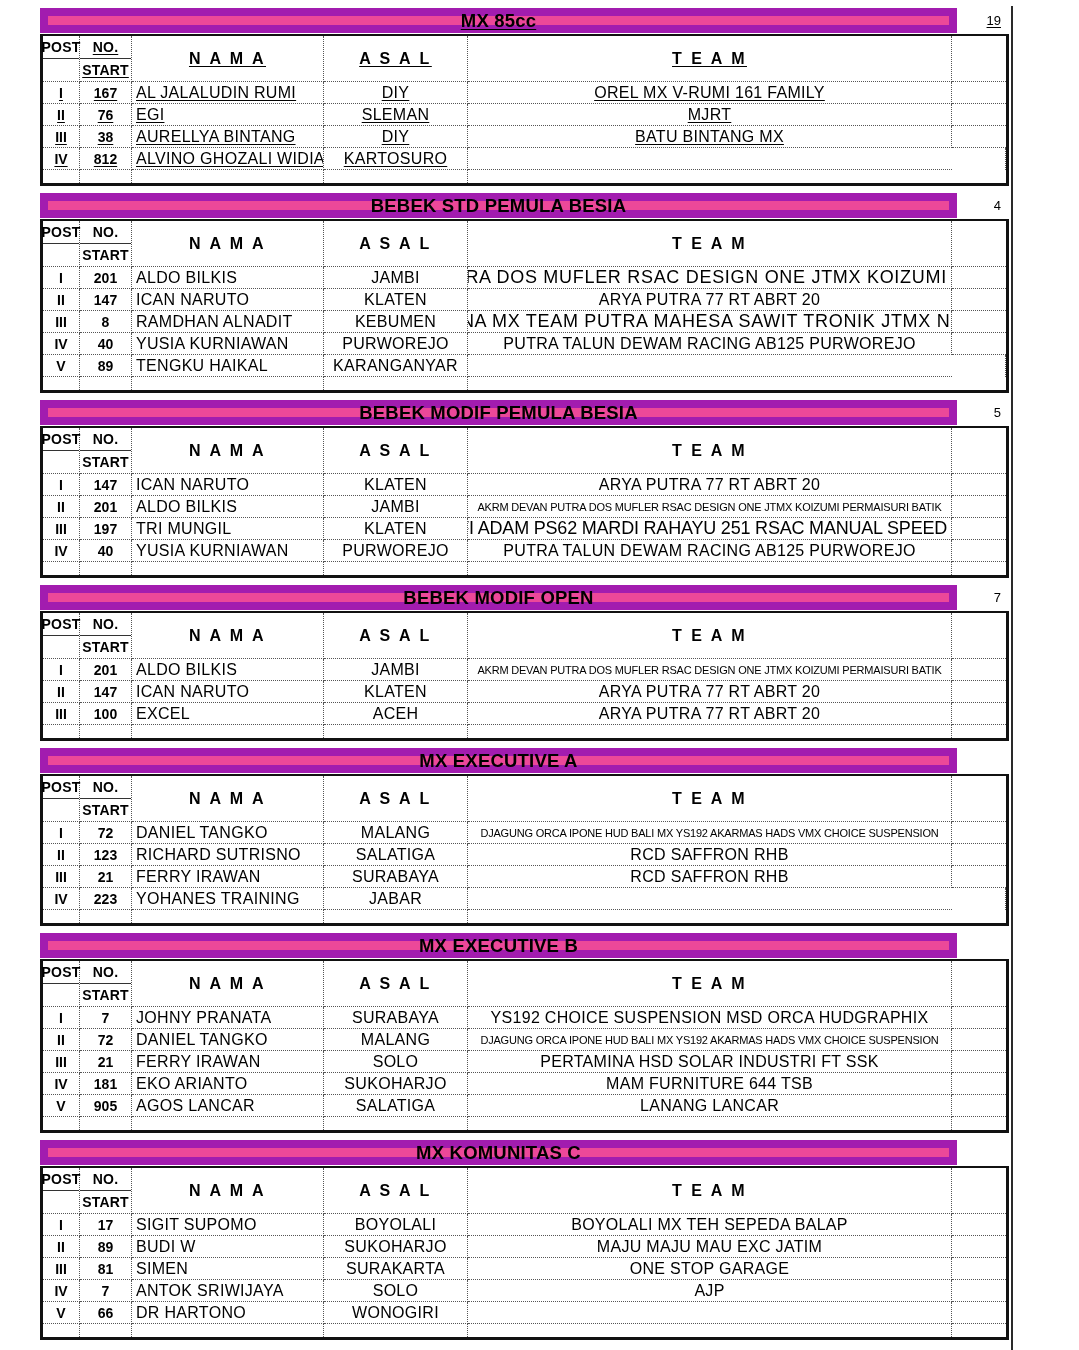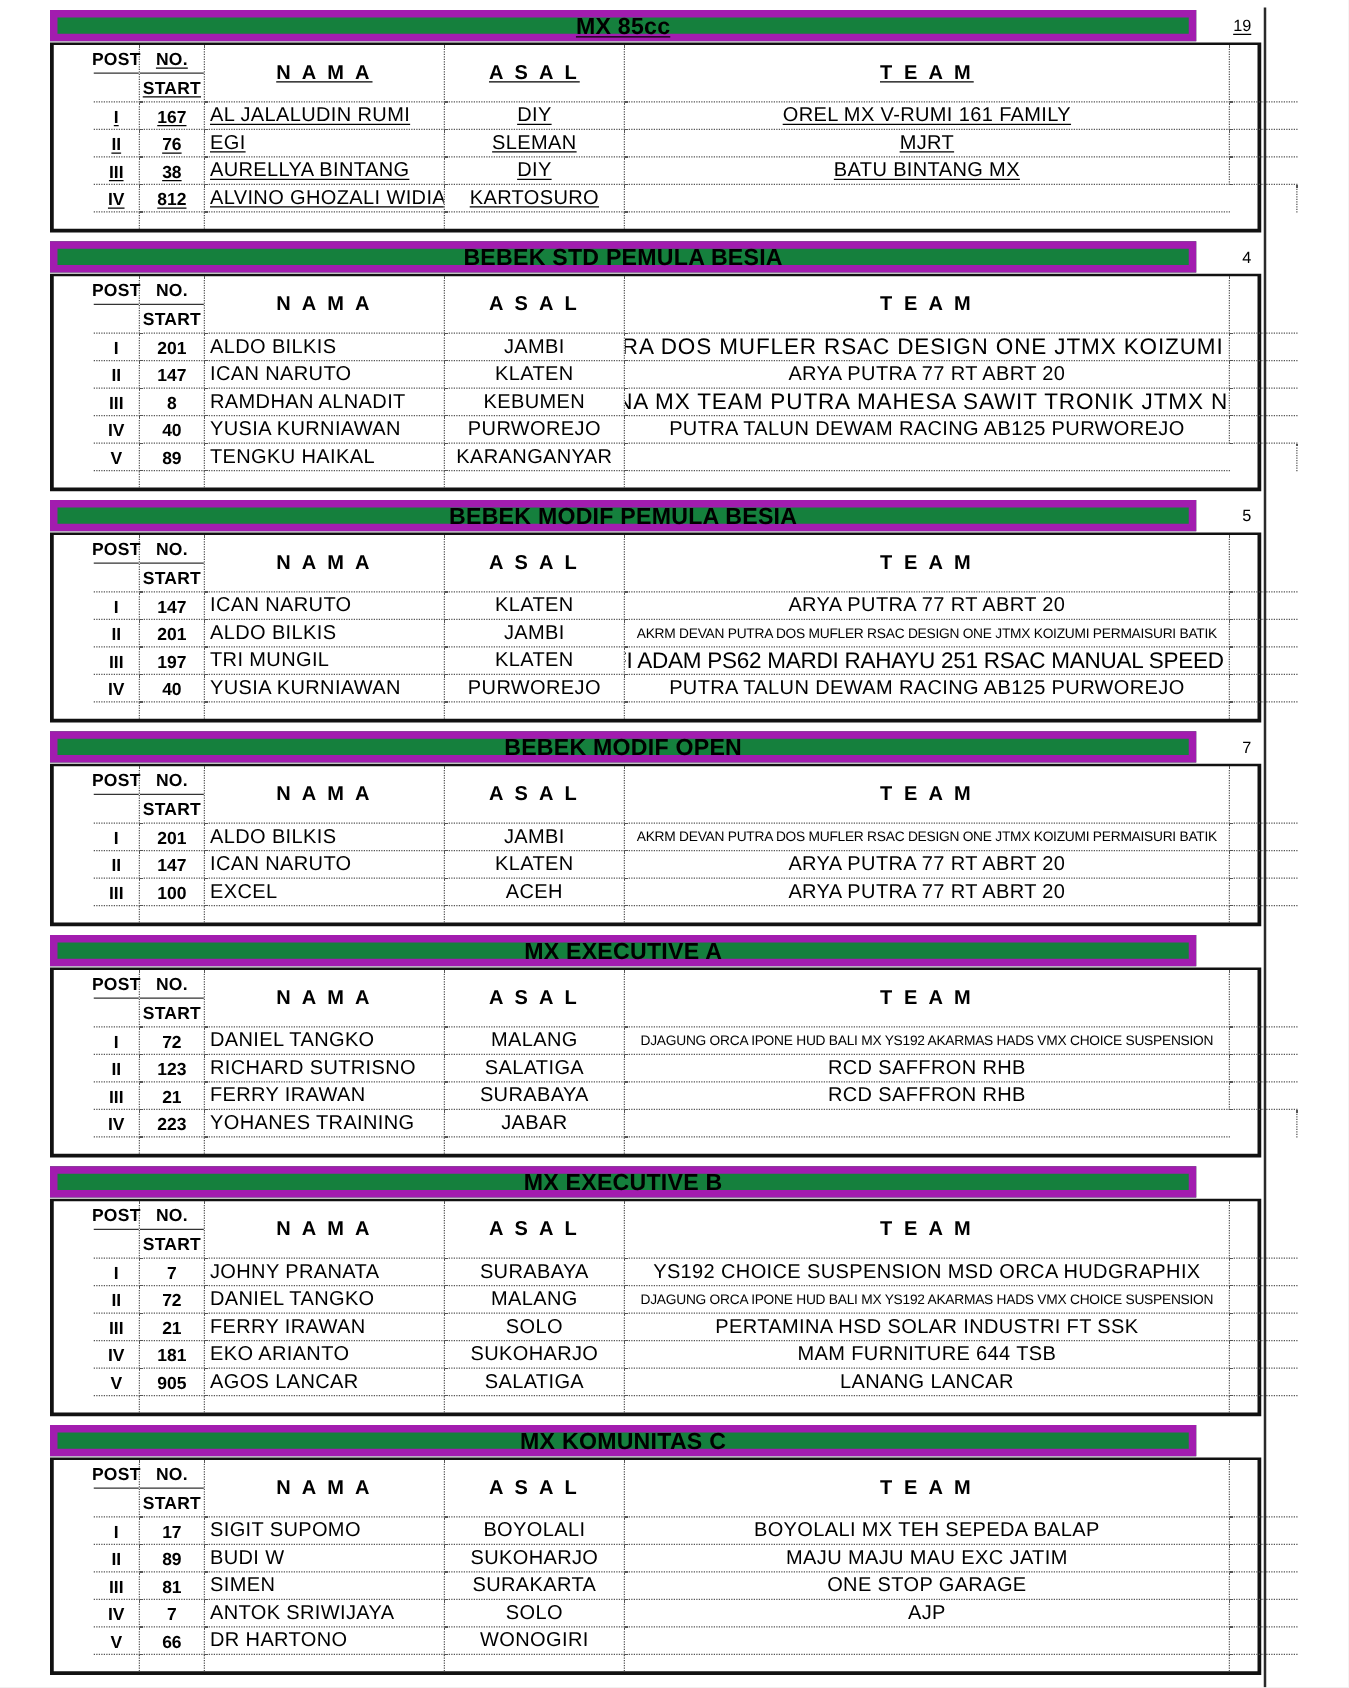--- a/index.html
+++ b/index.html
@@ -3,30 +3,30 @@
 <meta charset="utf-8">
 <style>
   html,body{margin:0;padding:0;background:#e8e8e8;}
   .page{position:relative;width:1079px;height:1350px;background:#ffffff;overflow:hidden;
         font-family:"Liberation Sans",sans-serif;color:#000;}
   .content{position:absolute;left:40px;top:8px;width:969px;}
   .vline{position:absolute;left:1011px;top:6px;width:2px;height:1344px;background:#2a2a2a;}
 
   .section{margin-bottom:7px;}
   .title-row{display:flex;height:25px;}
-  .title-box{width:917px;height:25px;border:6px solid #a21caf;box-sizing:border-box;
-             display:flex;align-items:center;justify-content:center;background:#15803d;}
+  .title-box{width:917px;height:25px;border:8px solid #a21caf;box-sizing:border-box;
+             display:flex;align-items:center;justify-content:center;background:#ec4899;}
   .title-text{font-weight:700;font-size:18.5px;letter-spacing:.2px;}
   .page-no{width:52px;box-sizing:border-box;display:flex;align-items:center;
            justify-content:flex-end;padding-right:8px;}
   .pn-text{font-size:13px;}
 
   .grid{display:grid;grid-template-columns:37px 52px 192px 144px 484px 54px;
         width:969px;box-sizing:border-box;margin-top:1px;background:#fff;
-        border:3px solid #111;border-top:2px solid #111;padding-left:32px;}
+        border:3px solid #111;border-top:2px solid #111;}
   .cell{border-right:1px dotted #555;border-bottom:1px dotted #555;box-sizing:border-box;
         display:flex;align-items:center;justify-content:center;
         overflow:hidden;white-space:nowrap;}
   .cell.last{border-right:none;}
   .erow{border-bottom:none;}
 
   .hsplit{flex-direction:column;align-items:stretch;justify-content:flex-start;overflow:visible;}
   .hs-top{flex:1;border-bottom:1px solid #333;display:flex;align-items:center;justify-content:center;overflow:visible;}
   .hs-bot{flex:1;display:flex;align-items:center;justify-content:center;overflow:visible;}
 

